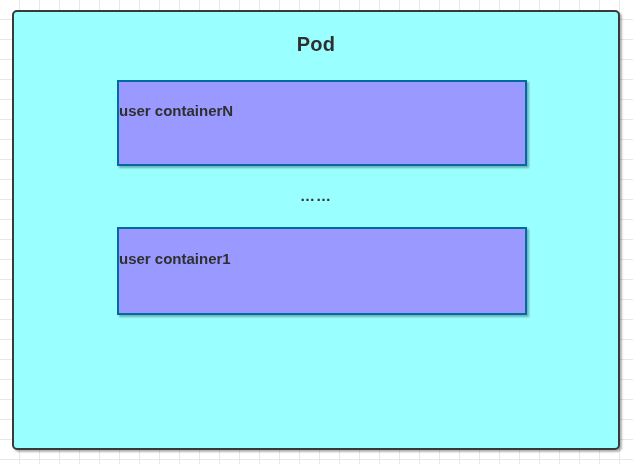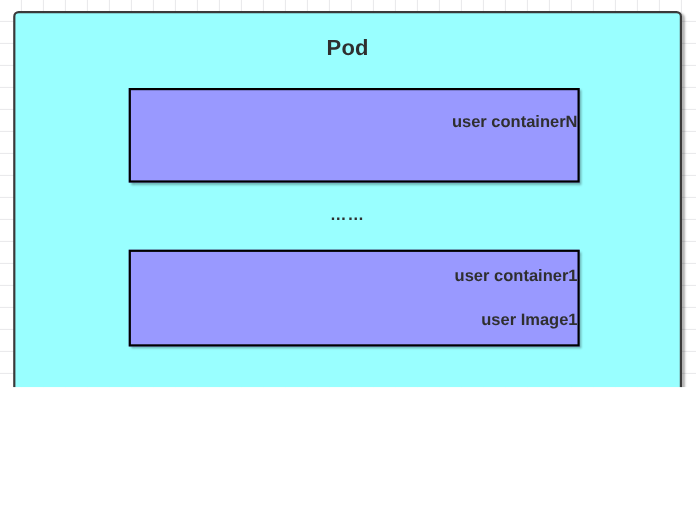--- a/index.html
+++ b/index.html
@@ -8,21 +8,21 @@
     background: #ffffff;
   }
   body {
     font-family: "Liberation Sans", "DejaVu Sans", sans-serif;
   }
 
   
   #canvas {
     position: relative;
     width: 633px;
-    height: 352px;
+    height: 464px;
     overflow: hidden;
     background-color: #ffffff;
     background-image:
       linear-gradient(to right, #e8e8ea 1px, transparent 1px),
       linear-gradient(to bottom, #e8e8ea 1px, transparent 1px);
     background-size: 20px 20px;
     background-position: -1px -1px;
   }
 
   
@@ -51,25 +51,25 @@
     letter-spacing: 0.2px;
   }
 
   
   .container-box {
     position: absolute;
     left: 103px;              
     width: 410px;
     box-sizing: border-box;
     background: #9999ff;
-    border: 2px solid #000000;
+    border: 2px solid #0369a1;
     box-shadow: 2px 2px 2px rgba(0,0,0,0.30);
     display: flex;
     flex-direction: column;
-    align-items: flex-end;
+    align-items: flex-start;
     justify-content: center;
   }
 
   #box-containerN { top: 68px;  height: 86px; }
   #box-container1 { top: 215px; height: 88px; }
   #box-pause      { top: 337px; height: 91px; }
 
   .box-line {
     font-size: 15px;
     font-weight: bold;
@@ -106,18 +106,17 @@
     <div id="pod-title">Pod</div>
 
     <div id="box-containerN" class="container-box">
       <div class="box-line primary">user containerN</div>
     </div>
 
     <div id="ellipsis">……</div>
 
     <div id="box-container1" class="container-box">
       <div class="box-line primary">user container1</div>
-      <div class="box-line secondary">user Image1</div>
     </div>
 
 
   </div>
 </div>
 
 </body></html>

